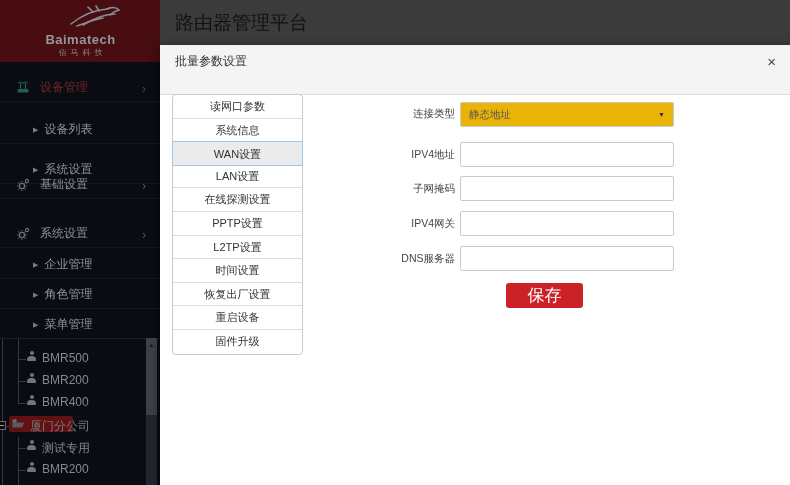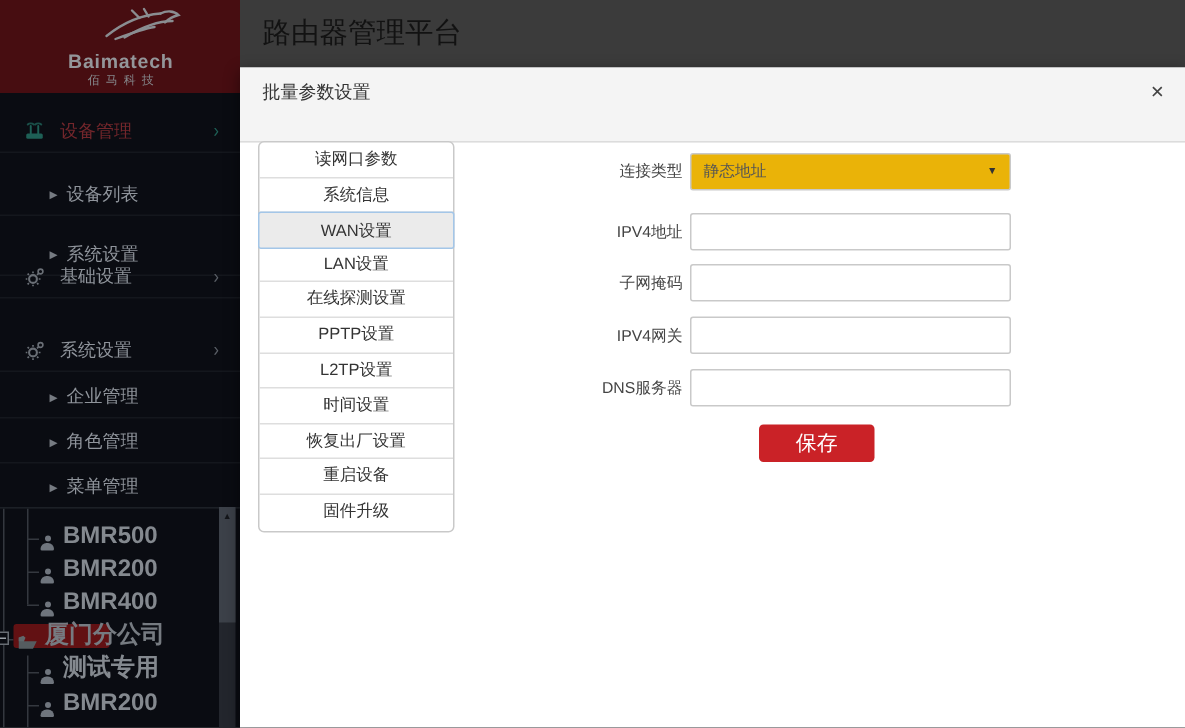--- a/index.html
+++ b/index.html
@@ -25,22 +25,22 @@
   .menu-row .chev { position:absolute; right:14px; font-size:11px; color:#5a5f66;
     transform:scaleY(1.2); }
   .menu-row.active .chev { color:#1e6056; }
   .menu-row.sub { padding-left:33px; }
   .menu-row.sub .tri { font-size:7px; color:#767b82; margin-right:6px; }
 
   
   #tree { position:absolute; left:0; top:338px; width:160px; height:147px;
     border-top:1px solid #1c2026; overflow:hidden; }
   .tline { position:absolute; background:#34383f; }
-  .tree-row { position:absolute; height:16px; display:flex; align-items:flex-end;
-    cursor:pointer; color:#84898f; font-size:16px; font-weight:700; }
+  .tree-row { position:absolute; height:16px; display:flex; align-items:flex-start;
+    cursor:pointer; color:#84898f; font-size:12px; font-weight:400; }
   .person { width:9px; height:10px; position:relative; margin-right:6px; }
   .person:before { content:""; position:absolute; left:2.5px; top:0; width:4px;
     height:4px; border-radius:50%; background:#6f757d; }
   .person:after { content:""; position:absolute; left:0; top:4.5px; width:9px;
     height:5px; border-radius:4px 4px 1px 1px; background:#6f757d; }
   .sel-node { position:absolute; left:9px; top:-2px; width:64px; height:16px;
     background:#621113; border-radius:2px; z-index:0; }
   .expander { position:absolute; width:9px; height:9px; border:1px solid #676c73;
     background:#0a0c12; z-index:2; }
   .expander:before { content:""; position:absolute; left:1px; top:3px; width:5px;
@@ -86,21 +86,21 @@
     border:1px solid #c9c9c9; background:#eab308; border-radius:2px;
     font-size:10.5px; color:#555; line-height:23px; padding-left:8px;
     cursor:pointer; }
   .fselect .caret { position:absolute; right:8px; top:0; font-size:7px;
     color:#333; line-height:23px; }
   .finput { position:absolute; left:300px; width:214px; height:25px;
     border:1px solid #c9c9c9; border-radius:2px; background:#fff;
     font-size:11px; color:#333; padding:0 6px; outline:none; }
   #save-btn { position:absolute; left:346px; top:238px; width:77px; height:25px;
     background:#ca2227; border:none; border-radius:3px; color:#fff;
-    font-size:14px; cursor:pointer; font-family:inherit; }
+    font-size:17px; cursor:pointer; font-family:inherit; }
 </style>
 </head>
 <body>
 
 <div id="sidebar">
 
   <div id="logo-block">
     <svg id="logo-horse" width="60" height="26" viewBox="0 0 60 26">
       <g stroke="#8a8d91" fill="none" stroke-width="1.6" stroke-linecap="round">
         <path d="M8 20 C 18 12, 30 6, 44 5"></path>

